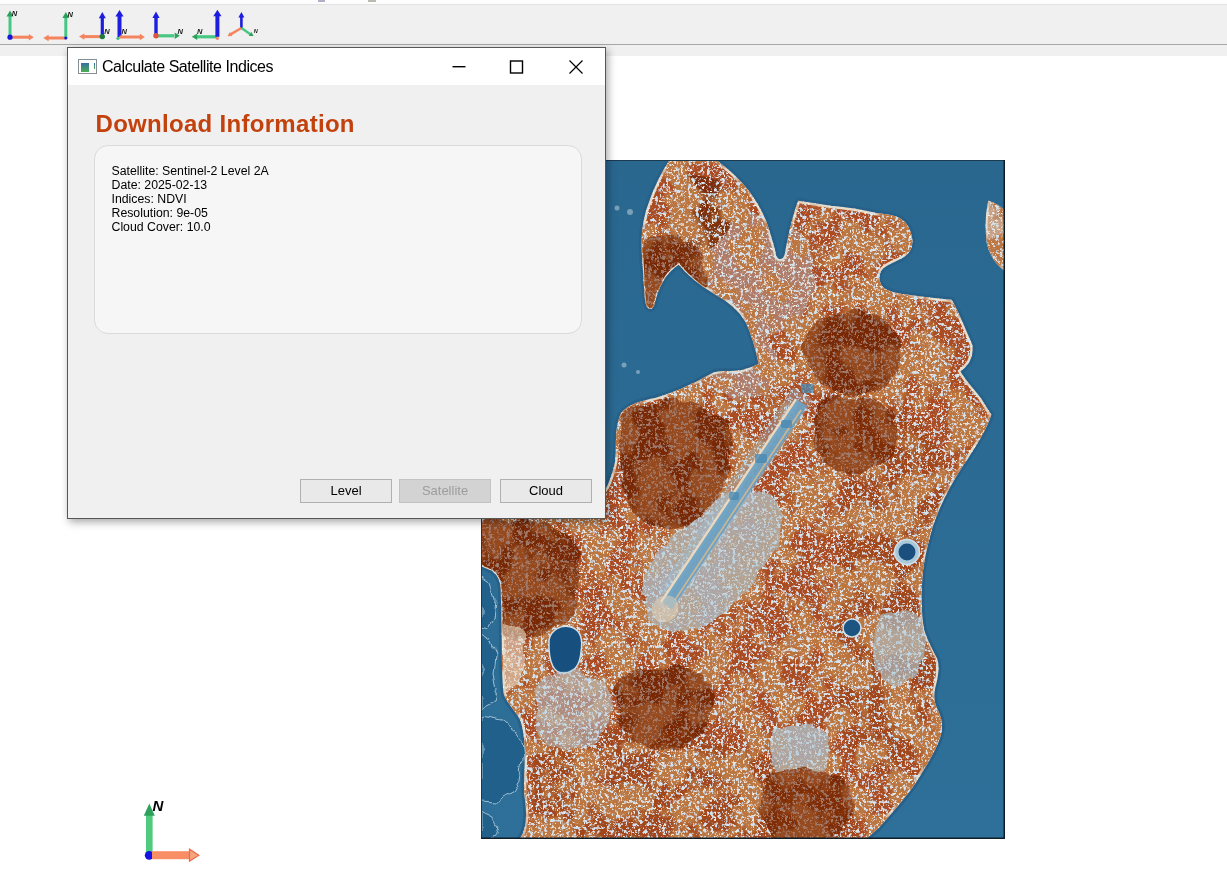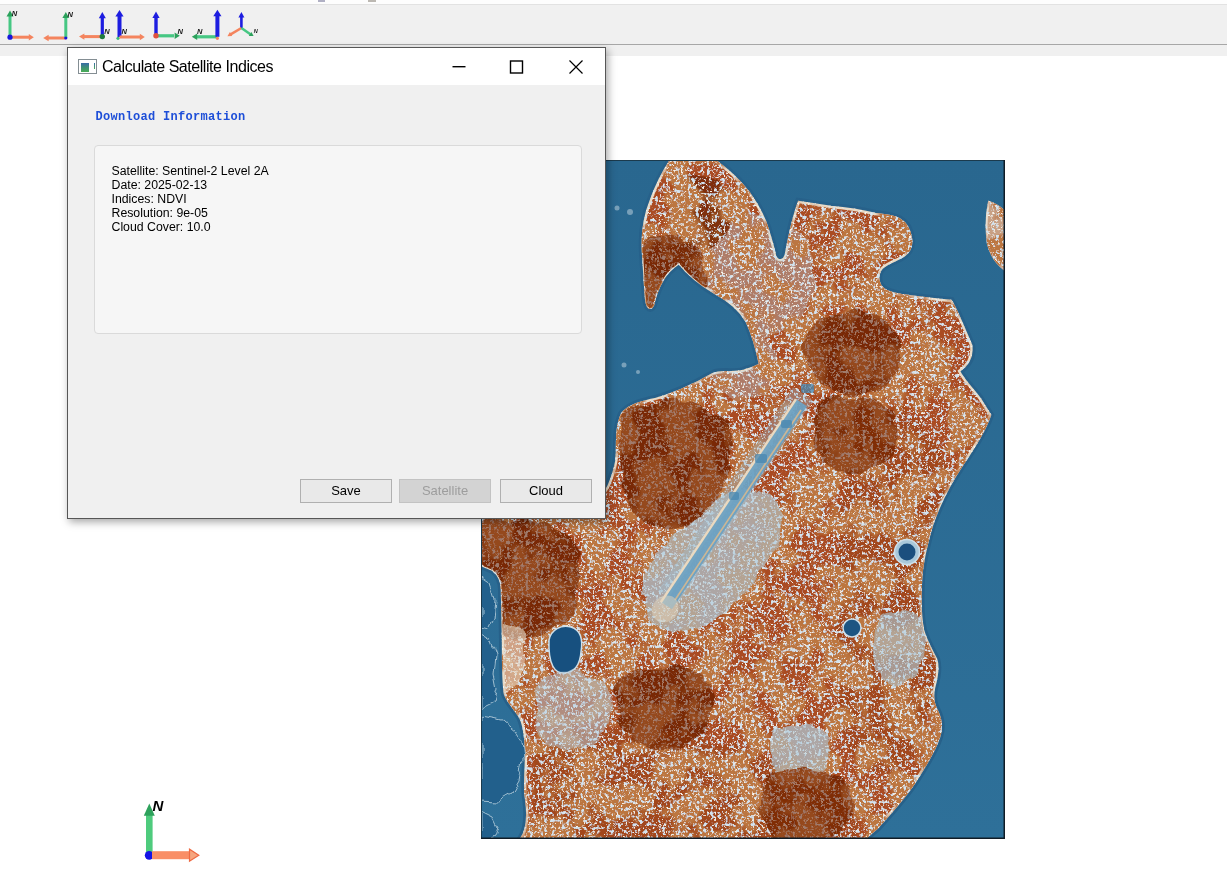--- a/index.html
+++ b/index.html
@@ -12,22 +12,22 @@
   #tbline{left:0;top:44px;width:1227px;height:1px;background:#a7a7a7;}
   #substrip{left:0;top:45px;width:1227px;height:11px;background:#f0f0f0;}
   
   #dialog{left:67px;top:47px;width:537px;height:470px;background:#f0f0f0;border:1px solid #565656;box-shadow:2px 3px 8px rgba(0,0,0,0.35);}
   #titlebar{position:absolute;left:0;top:0;width:100%;height:37px;background:#ffffff;}
   #dlgicon{position:absolute;left:10px;top:11px;width:17px;height:13px;background:#ffffff;border:1.5px solid #848e93;}
   #dlgicon .g1{position:absolute;left:1.5px;top:2.5px;width:8px;height:9px;background:linear-gradient(180deg,#3a6ca8 0%,#3f8e7a 45%,#4aad55 100%);}
   #dlgicon .g2{position:absolute;left:14.5px;top:2.5px;width:1.8px;height:6px;background:linear-gradient(180deg,#3a6ca8,#4aad55);}
   #dlgtitle{position:absolute;left:34px;top:9.5px;font-size:16px;letter-spacing:-0.45px;color:#000;text-align:right;}
   .ctl{position:absolute;top:0;height:37px;}
-  #heading{position:absolute;left:27.5px;top:61.5px;font-family:Liberation Mono, monospace;font-weight:bold;font-size:12px;letter-spacing:0.3px;color:#1d4ed8;}
-  #groupbox{position:absolute;left:26px;top:97px;width:486px;height:187px;background:#f6f6f6;border:1px solid #dadada;border-radius:4px;}
+  #heading{position:absolute;left:27.5px;top:61.5px;font-family:Liberation Sans, sans-serif;font-weight:bold;font-size:24px;letter-spacing:0.3px;color:#c2410c;}
+  #groupbox{position:absolute;left:26px;top:97px;width:486px;height:187px;background:#f6f6f6;border:1px solid #dadada;border-radius:14px;}
   #info{position:absolute;left:16.5px;top:17.5px;font-size:12.3px;line-height:14.2px;color:#000;white-space:pre;}
   .btn{position:absolute;top:431px;width:90px;height:22px;background:#e9e9e9;border:1px solid #b0b0b0;text-align:center;font-size:13px;color:#000;line-height:22px;}
   #btnVis{background:#d3d3d3;border:1px solid #c3c3c3;color:#9d9d9d;}
 </style>
 </head>
 <body>
 <div class="abs" id="topwhite"></div>
 <div class="abs" id="topline"></div>
 <div class="abs" id="toolbar"></div>
 <div class="abs" id="tbline"></div>
@@ -264,16 +264,16 @@
       </svg>
   </div>
   <div id="heading">Download Information</div>
   <div id="groupbox">
       <div id="info">Satellite: Sentinel-2 Level 2A
 Date: 2025-02-13
 Indices: NDVI
 Resolution: 9e-05
 Cloud Cover: 10.0</div>
     </div>
-  <div class="btn" style="left:232px;">Save</div>
+  <div class="btn" style="left:232px;">Level</div>
   <div class="btn" id="btnVis" style="left:331px;">Satellite</div>
   <div class="btn" style="left:432px;">Cloud</div>
 </div>
 
 </body></html>

